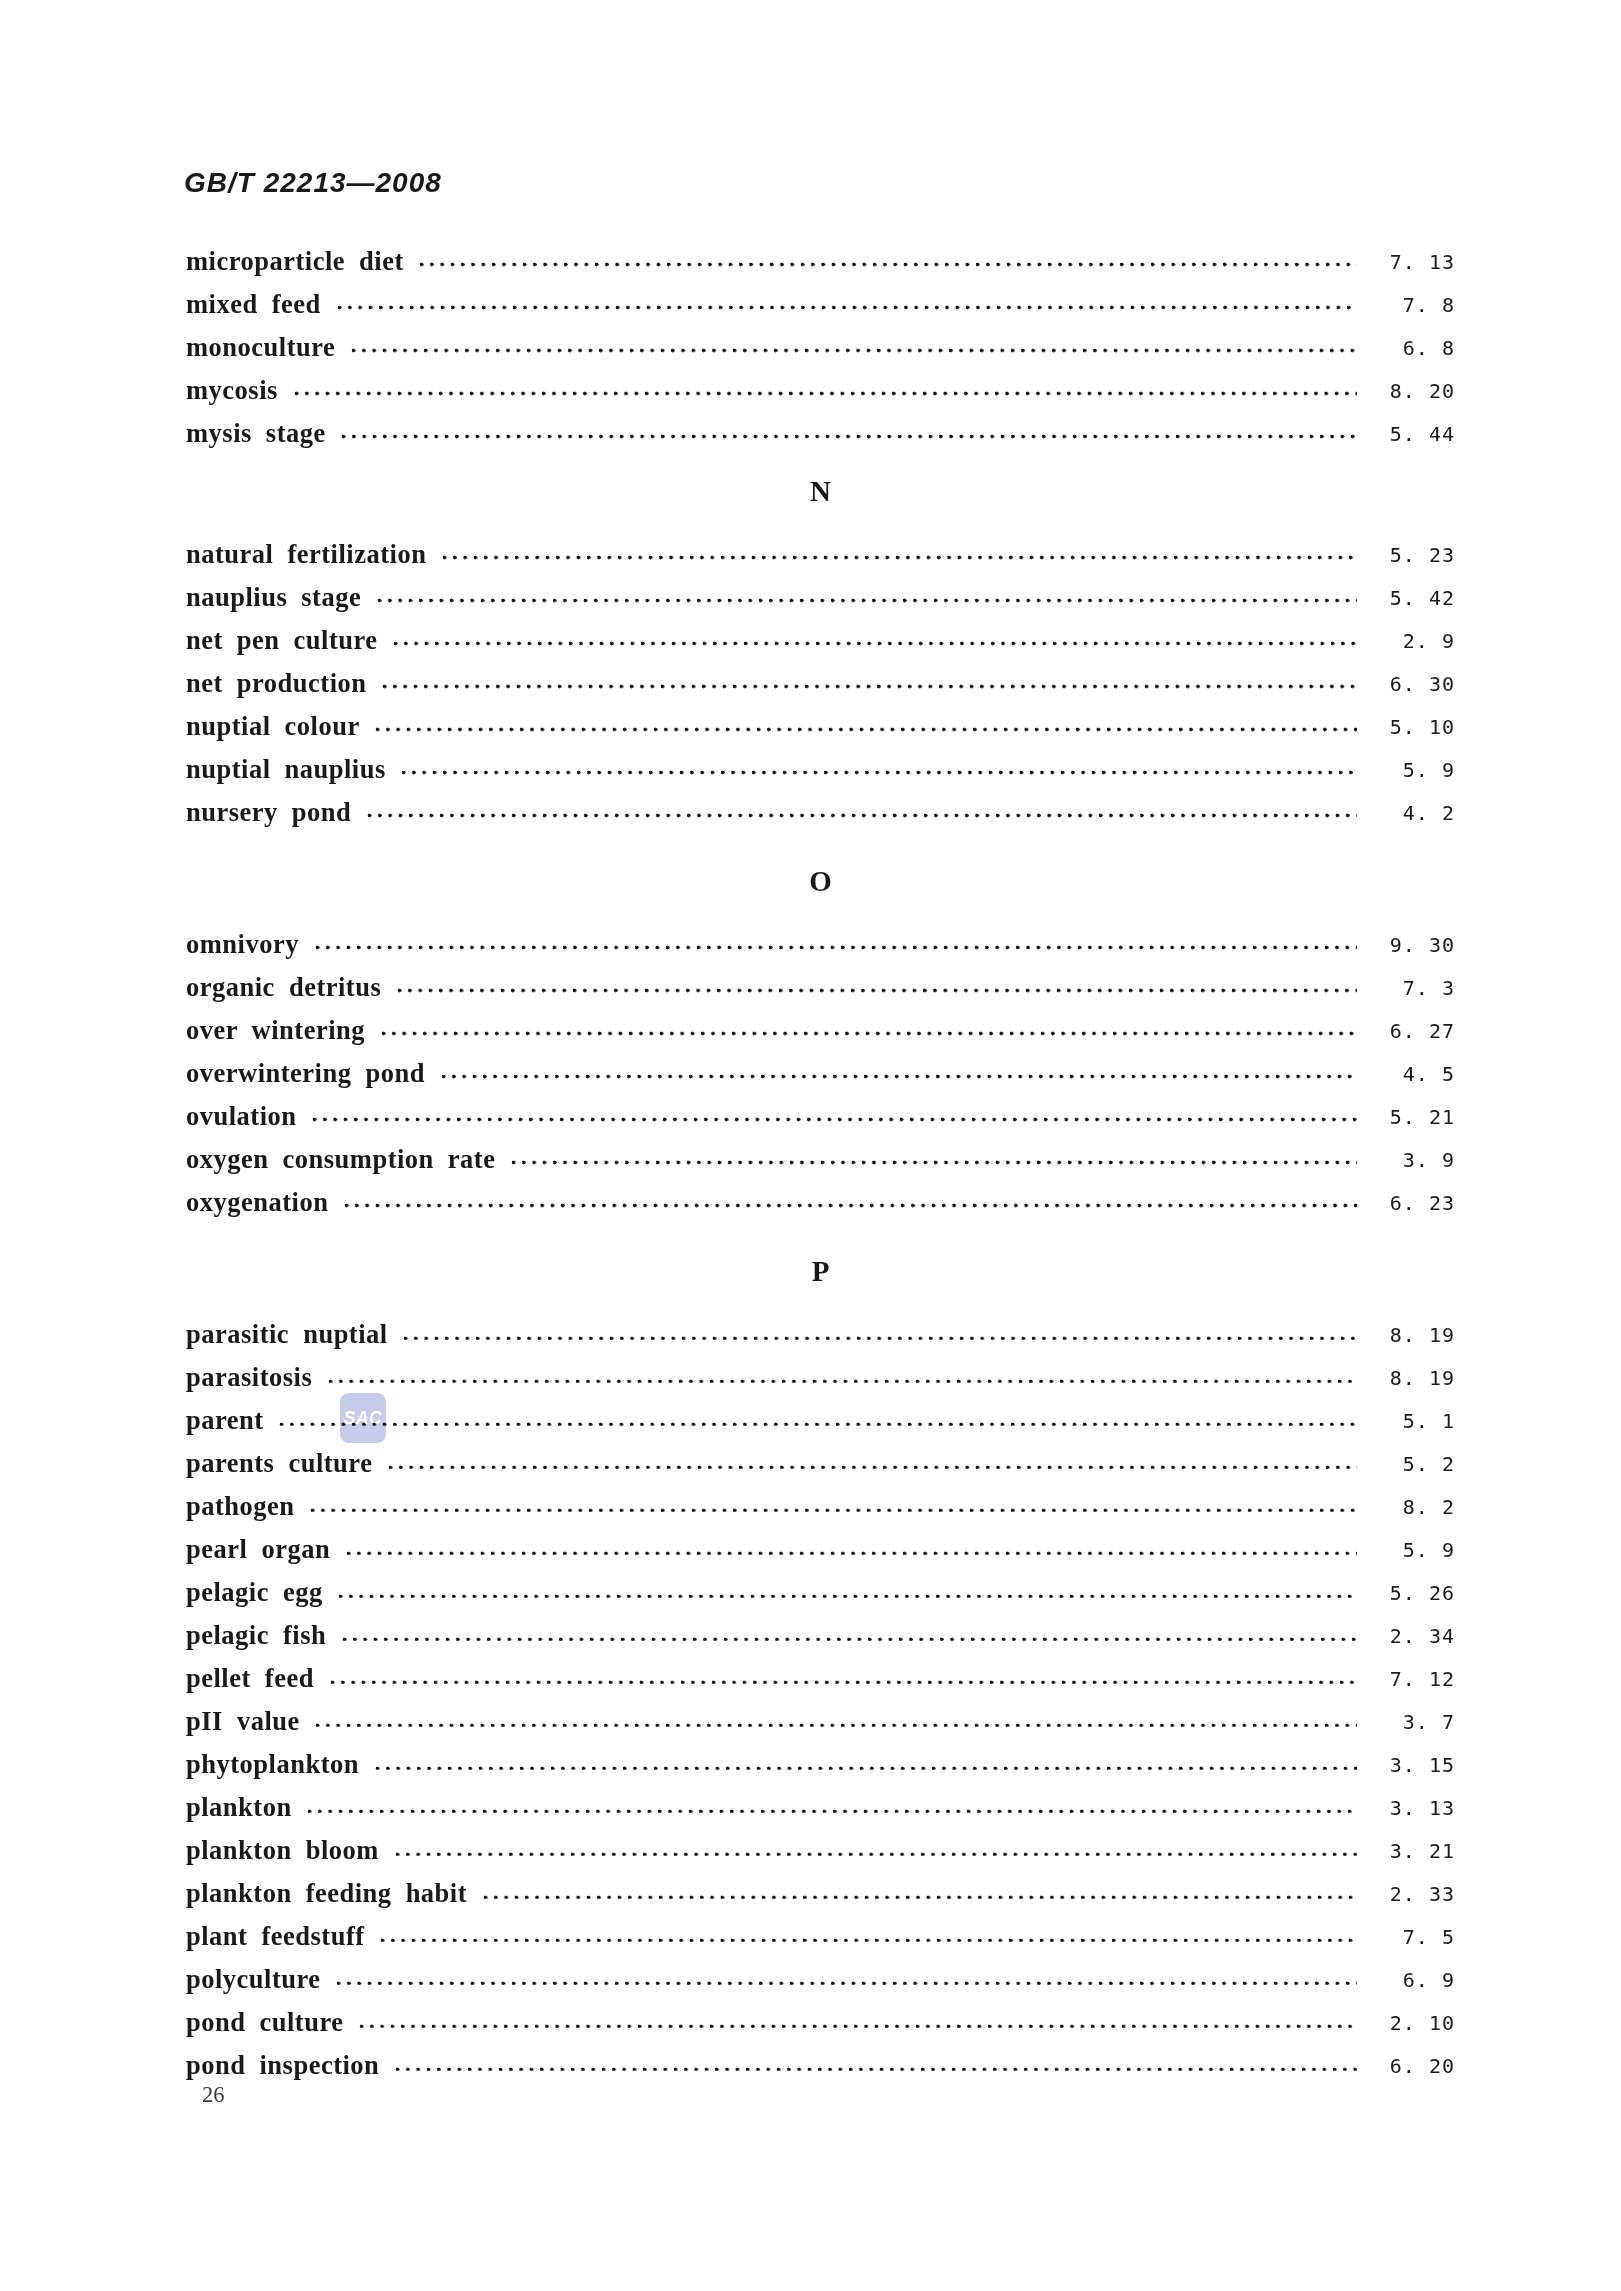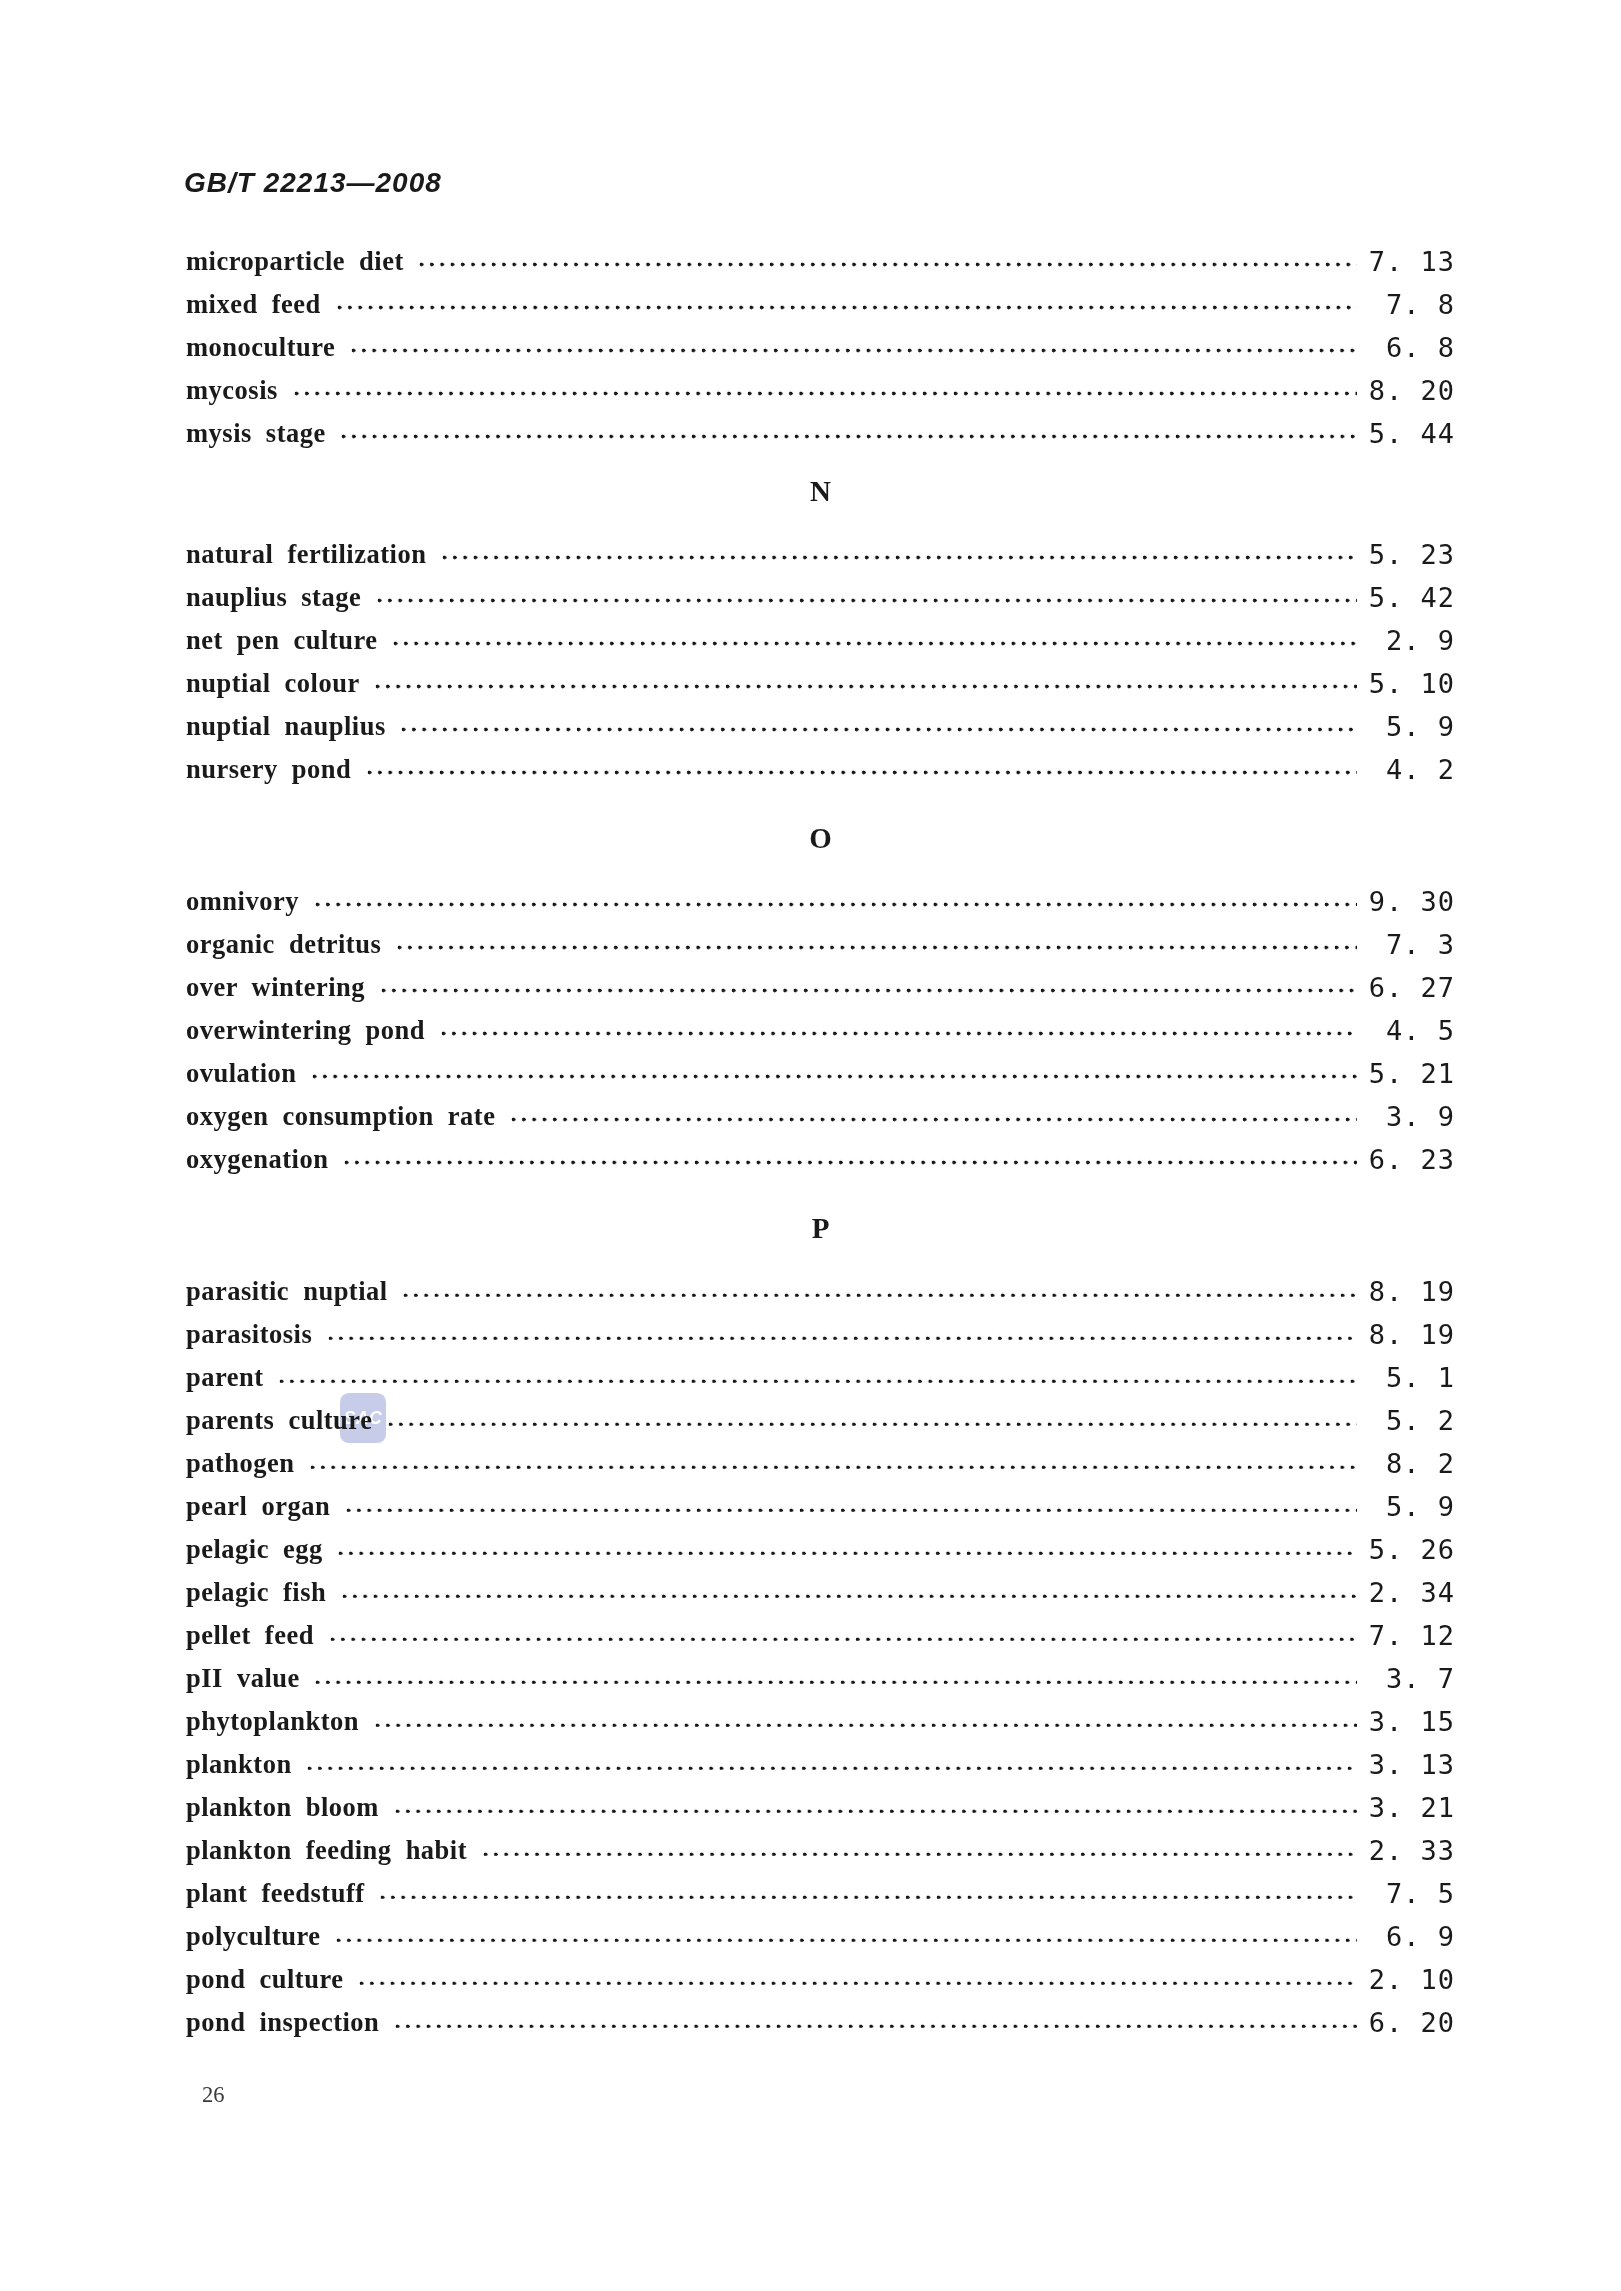--- a/index.html
+++ b/index.html
@@ -47,21 +47,21 @@
     flex: 1;
     height: 4.9px;
     margin: 0 11.8px 0 15.7px;
     transform: translateY(2.9px);
     background-image: radial-gradient(circle at 2.5px 2.5px, #151515 1.7px, transparent 2.1px);
     background-size: 10.3px 4.9px;
     background-repeat: repeat-x;
   }
   .ref {
     font-family: "DejaVu Sans Mono", monospace;
-    font-size: 27px;
+    font-size: 20px;
     min-width: 86px;
     text-align: right;
     white-space: pre;
     letter-spacing: 1px;
   }
   .section-letter {
     height: 43px;
     line-height: 43px;
     margin: 14.7px 0 20.6px 0;
     text-align: center;
@@ -146,20 +146,25 @@
         <span class="term">nauplius stage</span>
         <span class="dot-leader"></span>
         <span class="ref">5. 42</span>
       </div>
       <div class="index-row">
         <span class="term">net pen culture</span>
         <span class="dot-leader"></span>
         <span class="ref">2. 9</span>
       </div>
       <div class="index-row">
+        <span class="term">net production</span>
+        <span class="dot-leader"></span>
+        <span class="ref">6. 30</span>
+      </div>
+      <div class="index-row">
         <span class="term">nuptial colour</span>
         <span class="dot-leader"></span>
         <span class="ref">5. 10</span>
       </div>
       <div class="index-row">
         <span class="term">nuptial nauplius</span>
         <span class="dot-leader"></span>
         <span class="ref">5. 9</span>
       </div>
       <div class="index-row">

